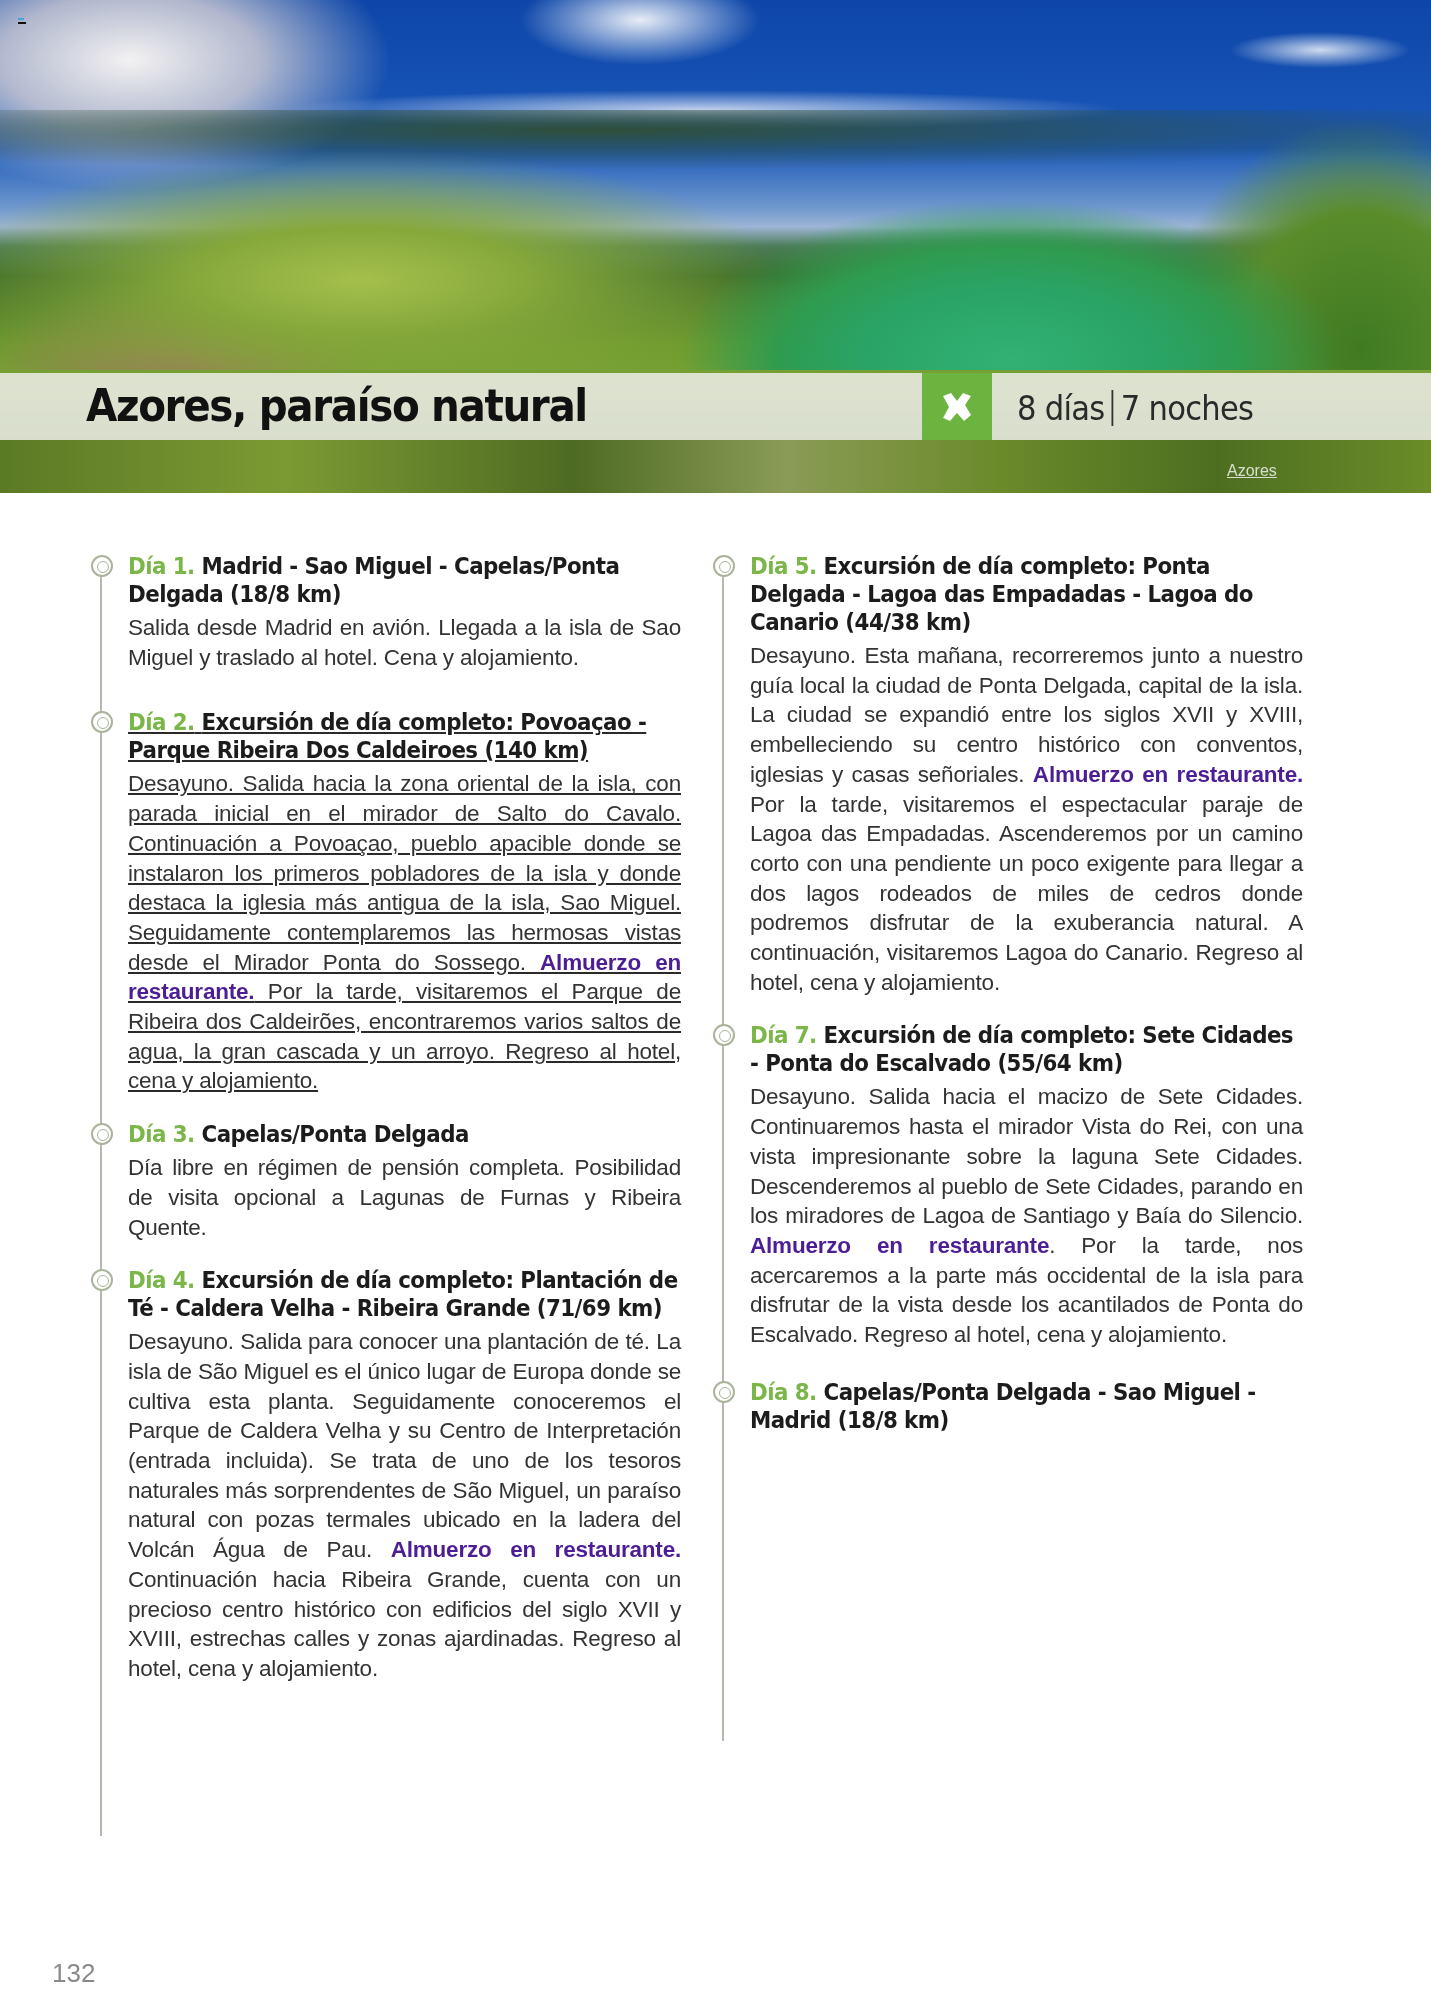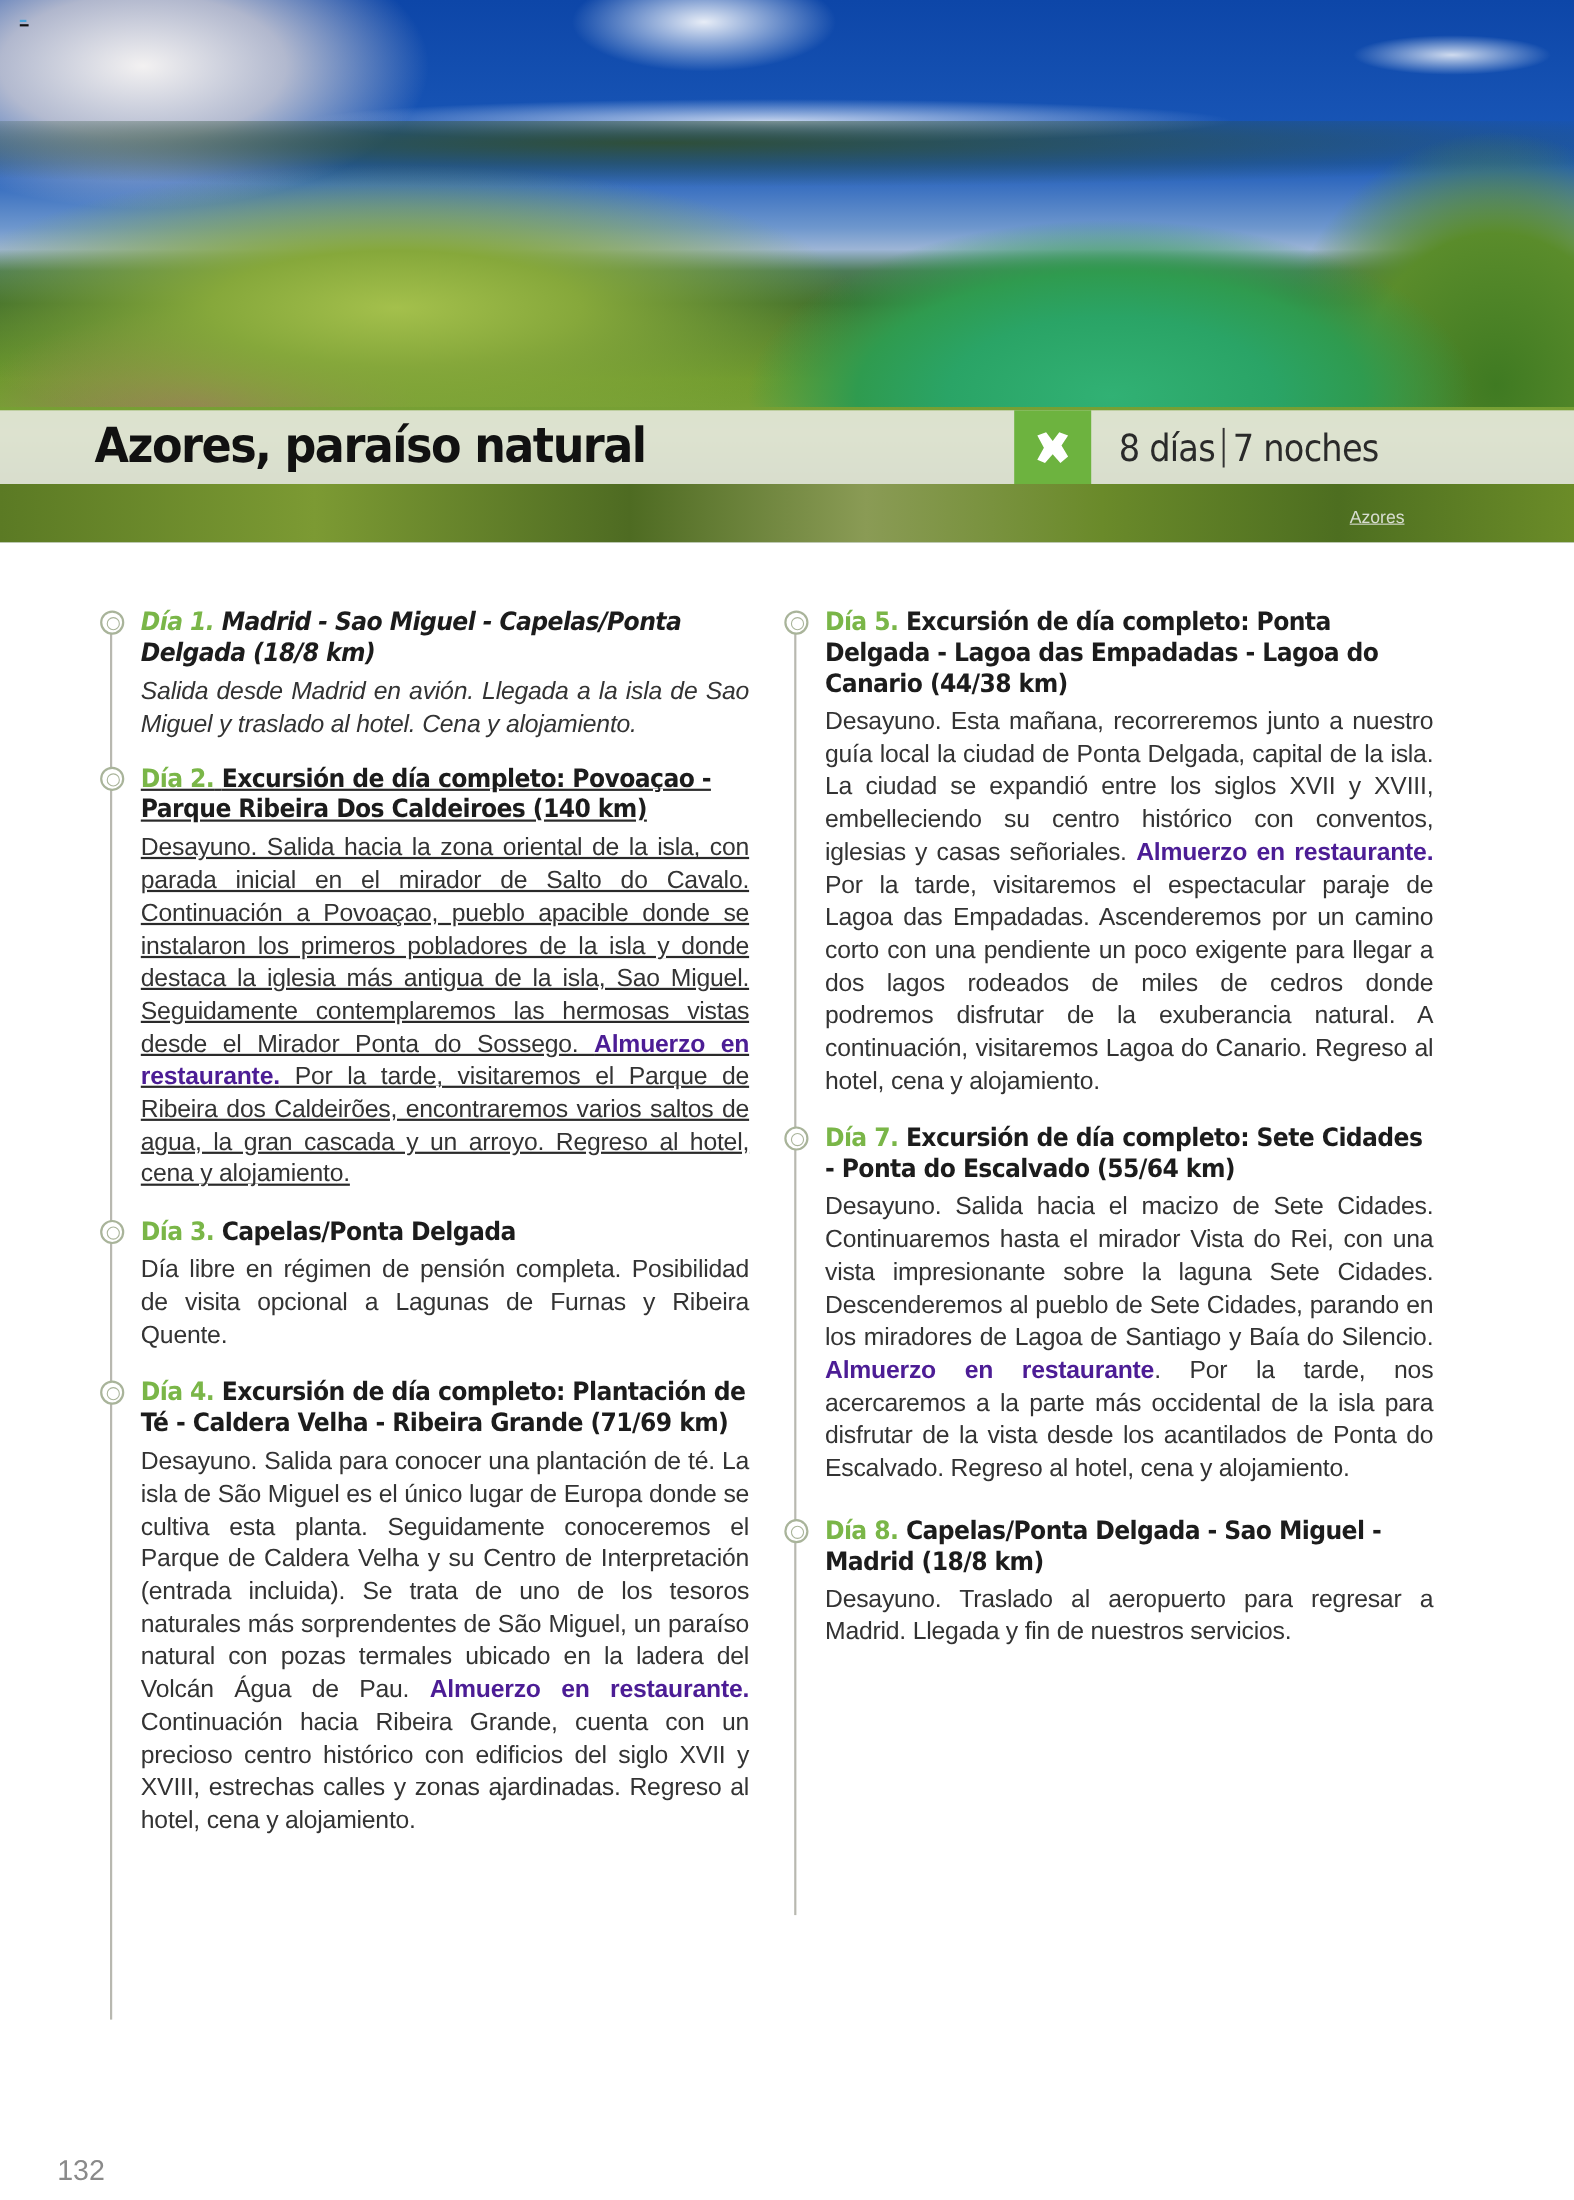--- a/index.html
+++ b/index.html
@@ -97,21 +97,21 @@
 </div>
 <div class="duration">
   <span>8 días</span><span class="sep"></span><span>7 noches</span>
 </div>
 <div class="photo-caption">Azores</div>
 
 <div class="timeline-line" style="left:100px; top:556px; height:1280px;"></div>
 <div class="timeline-line" style="left:722px; top:556px; height:1185px;"></div>
 
 <div class="col col-left">
-  <div class="day" style="margin-bottom:22px;font-style:italic;">
+  <div class="day" style="margin-bottom:36px;">
     <span class="day-marker"></span>
     <div class="day-heading"><span class="day-num">Día 1.</span> <span>Madrid - Sao Miguel - Capelas/Ponta Delgada (18/8 km)</span></div>
     <p class="day-body"><span>Salida desde Madrid en avión. Llegada a la isla de Sao Miguel y traslado al hotel. Cena y alojamiento.</span></p>
   </div>
   <div class="day" style="margin-bottom:24px;text-decoration:underline;">
     <span class="day-marker"></span>
     <div class="day-heading"><span class="day-num">Día 2.</span> <span>Excursión de día completo: Povoaçao - Parque Ribeira Dos Caldeiroes (140 km)</span></div>
     <p class="day-body"><span>Desayuno. Salida hacia la zona oriental de la isla, con parada inicial en el mirador de Salto do Cavalo. Continuación a Povoaçao, pueblo apacible donde se instalaron los primeros pobladores de la isla y donde destaca la iglesia más antigua de la isla, Sao Miguel. Seguidamente contemplaremos las hermosas vistas desde el Mirador Ponta do Sossego. </span><b>Almuerzo en restaurante.</b><span> Por la tarde, visitaremos el Parque de Ribeira dos Caldeirões, encontraremos varios saltos de agua, la gran cascada y un arroyo. Regreso al hotel, cena y alojamiento.</span></p>
   </div>
   <div class="day" style="margin-bottom:24px;">
@@ -133,17 +133,16 @@
     <p class="day-body"><span>Desayuno. Esta mañana, recorreremos junto a nuestro guía local la ciudad de Ponta Delgada, capital de la isla. La ciudad se expandió entre los siglos XVII y XVIII, embelleciendo su centro histórico con conventos, iglesias y casas señoriales. </span><b>Almuerzo en restaurante.</b><span> Por la tarde, visitaremos el espectacular paraje de Lagoa das Empadadas. Ascenderemos por un camino corto con una pendiente un poco exigente para llegar a dos lagos rodeados de miles de cedros donde podremos disfrutar de la exuberancia natural. A continuación, visitaremos Lagoa do Canario. Regreso al hotel, cena y alojamiento.</span></p>
   </div>
   <div class="day" style="margin-bottom:28px;">
     <span class="day-marker"></span>
     <div class="day-heading"><span class="day-num">Día 7.</span> <span>Excursión de día completo: Sete Cidades - Ponta do Escalvado (55/64 km)</span></div>
     <p class="day-body"><span>Desayuno. Salida hacia el macizo de Sete Cidades. Continuaremos hasta el mirador Vista do Rei, con una vista impresionante sobre la laguna Sete Cidades. Descenderemos al pueblo de Sete Cidades, parando en los miradores de Lagoa de Santiago y Baía do Silencio. </span><b>Almuerzo en restaurante</b><span>. Por la tarde, nos acercaremos a la parte más occidental de la isla para disfrutar de la vista desde los acantilados de Ponta do Escalvado. Regreso al hotel, cena y alojamiento.</span></p>
   </div>
   <div class="day">
     <span class="day-marker"></span>
     <div class="day-heading"><span class="day-num">Día 8.</span> <span>Capelas/Ponta Delgada - Sao Miguel - Madrid (18/8 km)</span></div>
-    <p class="day-body"><span>Desayuno. Traslado al aeropuerto para regresar a Madrid. Llegada y fin de nuestros servicios.</span></p>
   </div>
 </div>
 
 <div class="page-number">132</div>
 
 </body></html>

